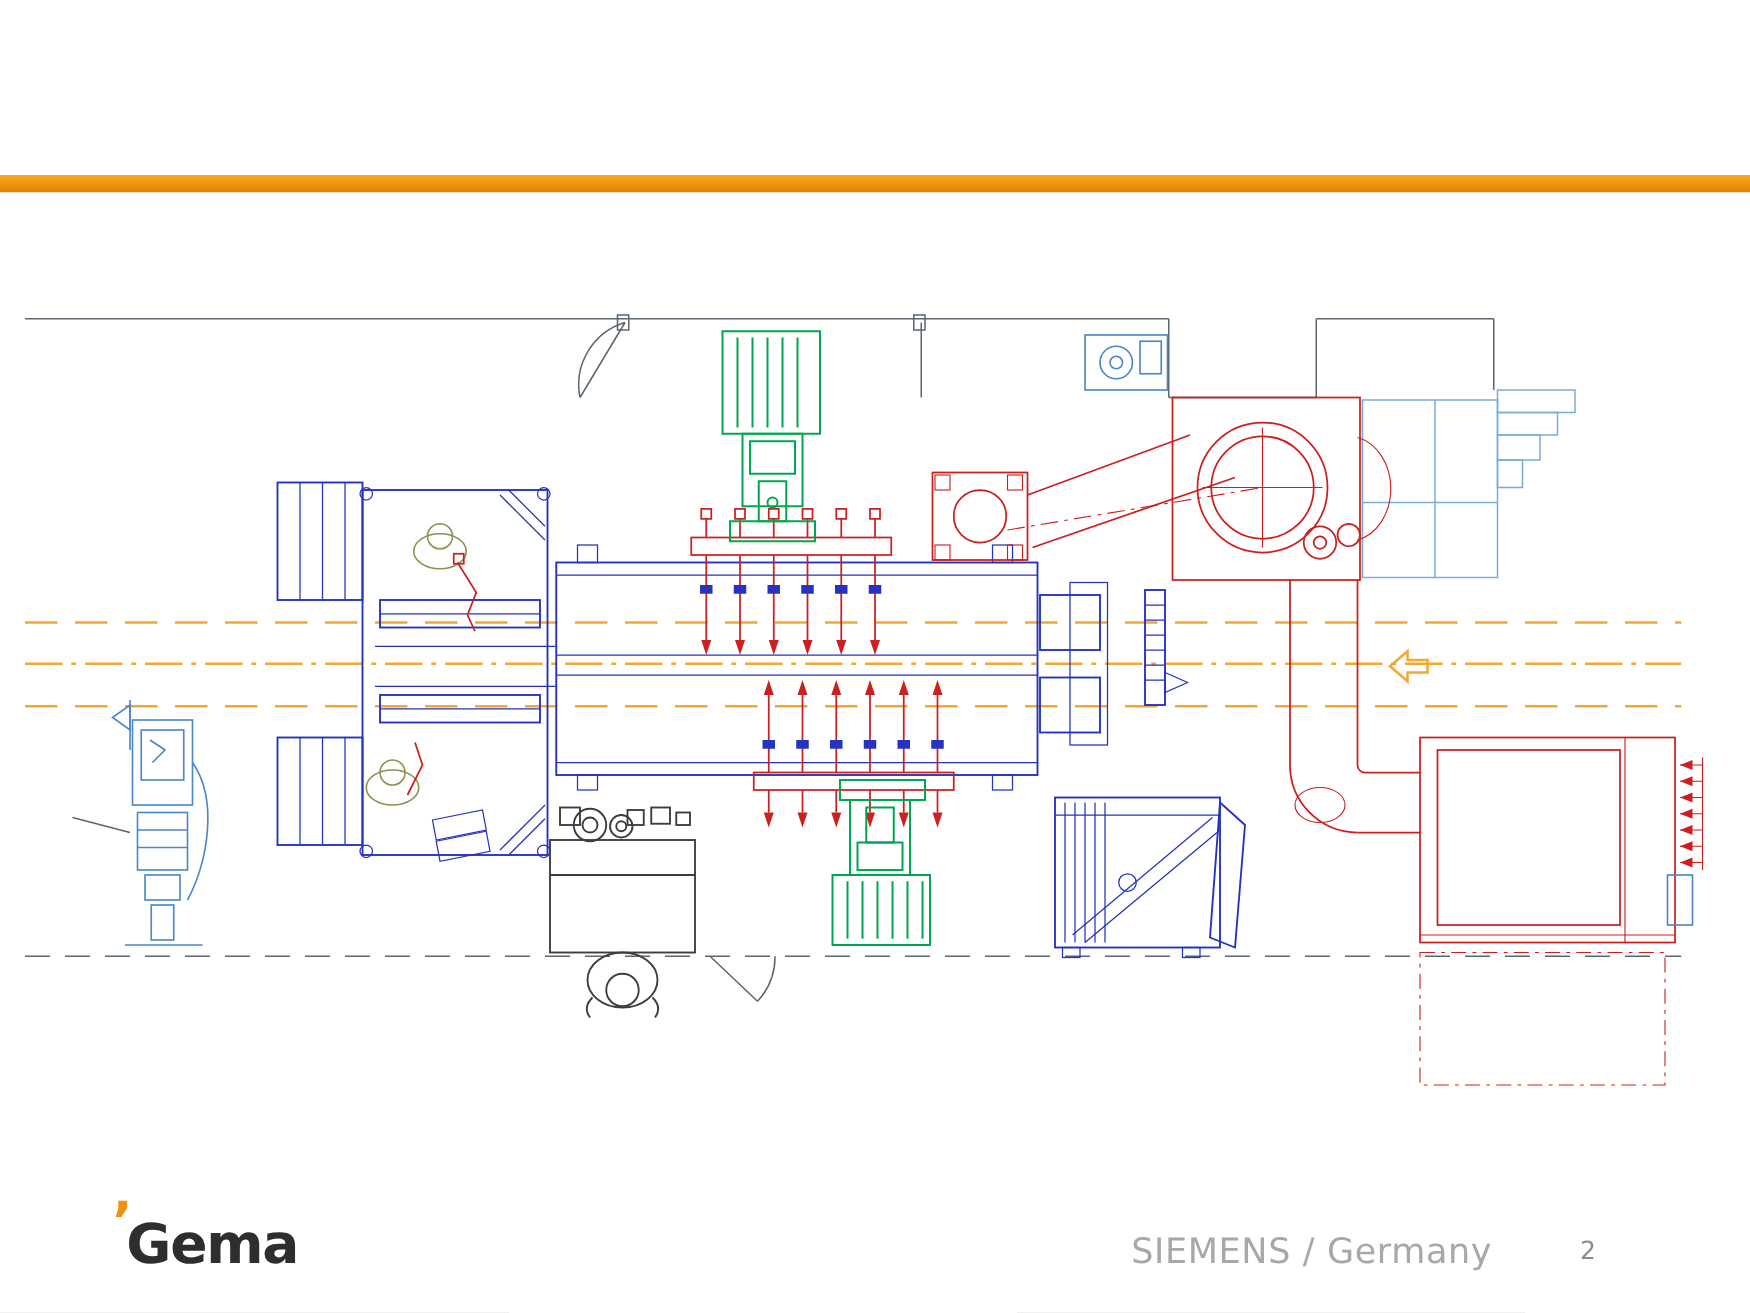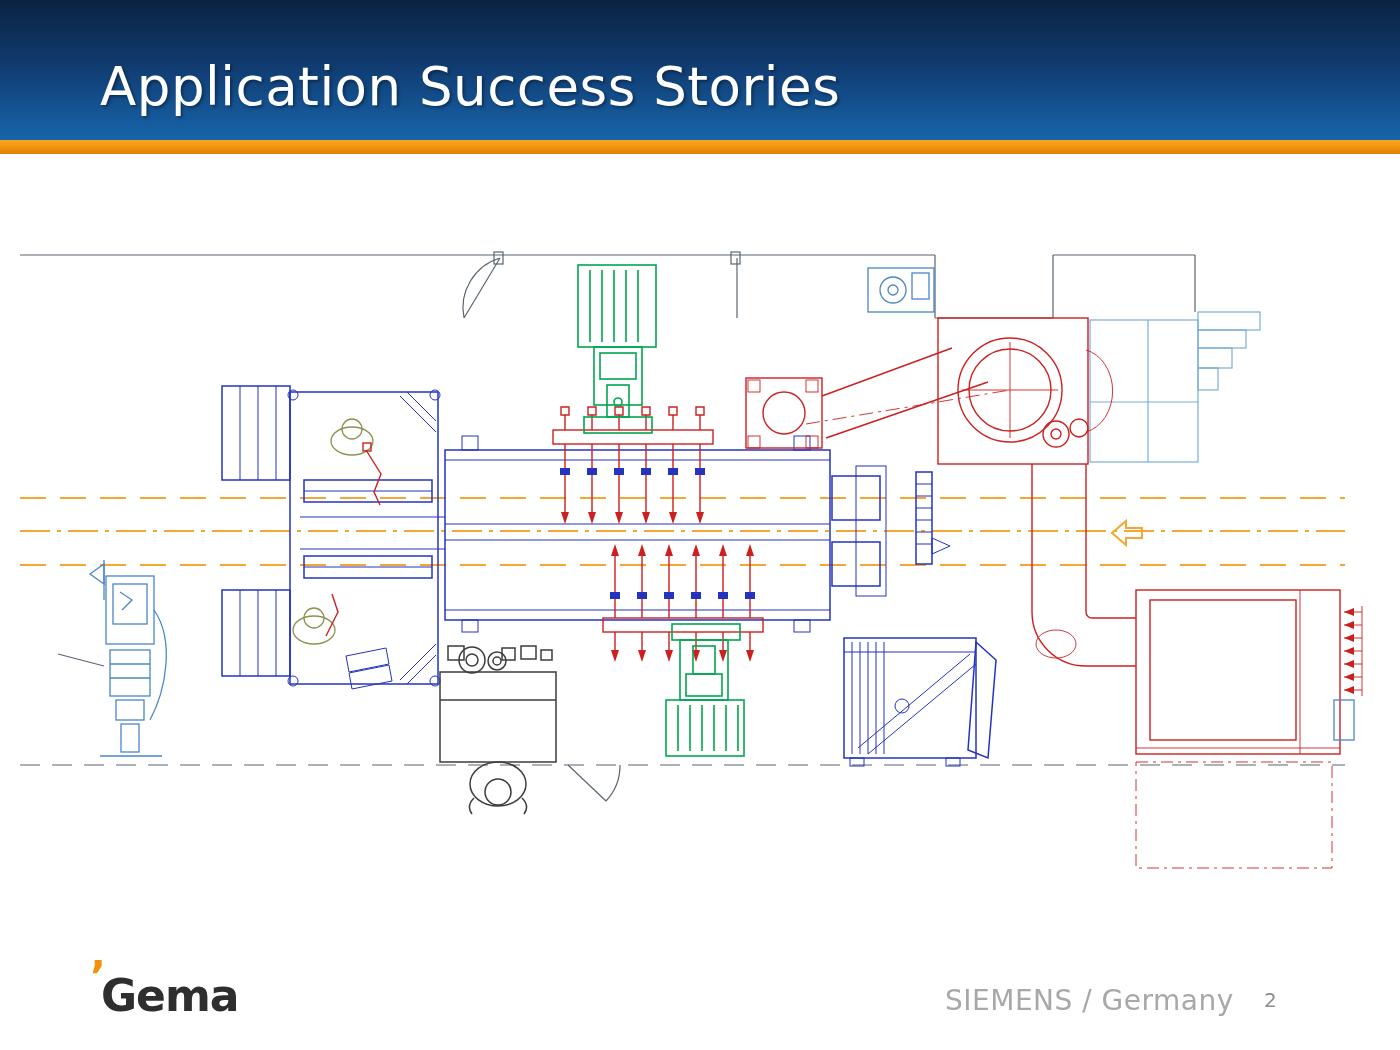--- a/index.html
+++ b/index.html
@@ -58,35 +58,32 @@
     position:absolute;left:93px;top:970px;height:52px;
     color:#2e2e2e;font-size:44px;font-weight:700;letter-spacing:-1px;
   }
   .gema-mark{
     position:absolute;left:-3px;top:-18px;
     color:var(--accent-orange);font-size:42px;font-weight:700;
   }
   .gema-text{position:relative;padding-left:8px;text-align:right;}
   .caption{
     position:absolute;left:905px;top:984px;
-    color:var(--text-gray);font-size:28px;letter-spacing:0.5px;white-space:nowrap;margin-left:40px;
+    color:var(--text-gray);font-size:28px;letter-spacing:0.5px;white-space:nowrap;
   }
   .page-number{
     position:absolute;left:1264px;top:988px;
     color:#8c8c8c;font-size:20px;
   }
 </style>
 </head>
 <body>
 
 <div class="slide">
 
-  <header class="header">
-    <h1 class="title">Application Success Stories</h1>
-  </header>
 
   <div class="accent-bar"></div>
 
   <main class="canvas">
     <svg class="cad" viewBox="0 150 1400 800" xmlns="http://www.w3.org/2000/svg">
       <defs>
         <pattern id="gridpat" width="7" height="7" patternUnits="userSpaceOnUse">
           <path d="M0 0 H7 M0 0 V7" style="stroke:var(--drawing-red);stroke-width:0.6;fill:none"></path>
         </pattern>
       </defs>

